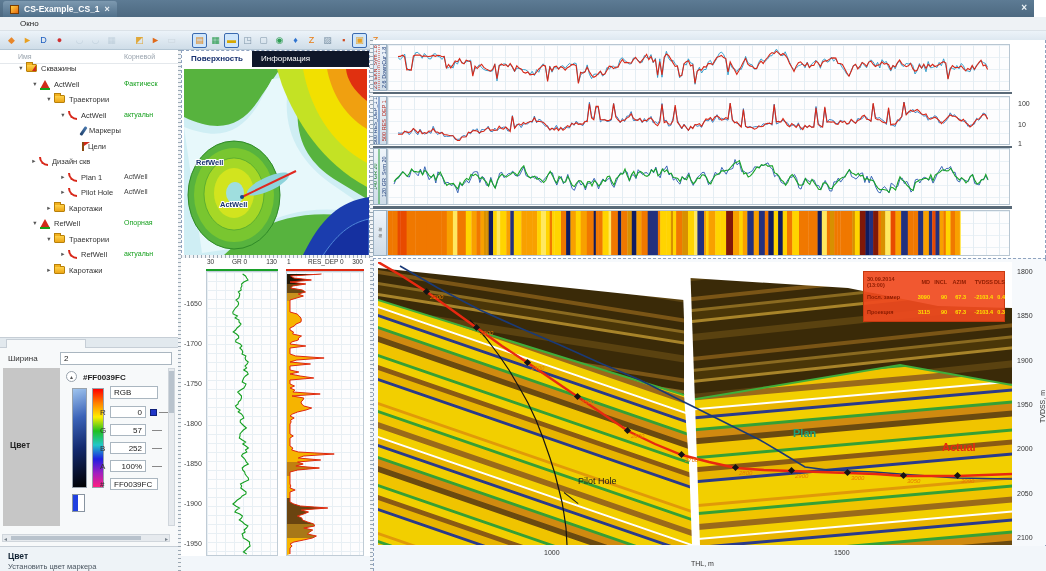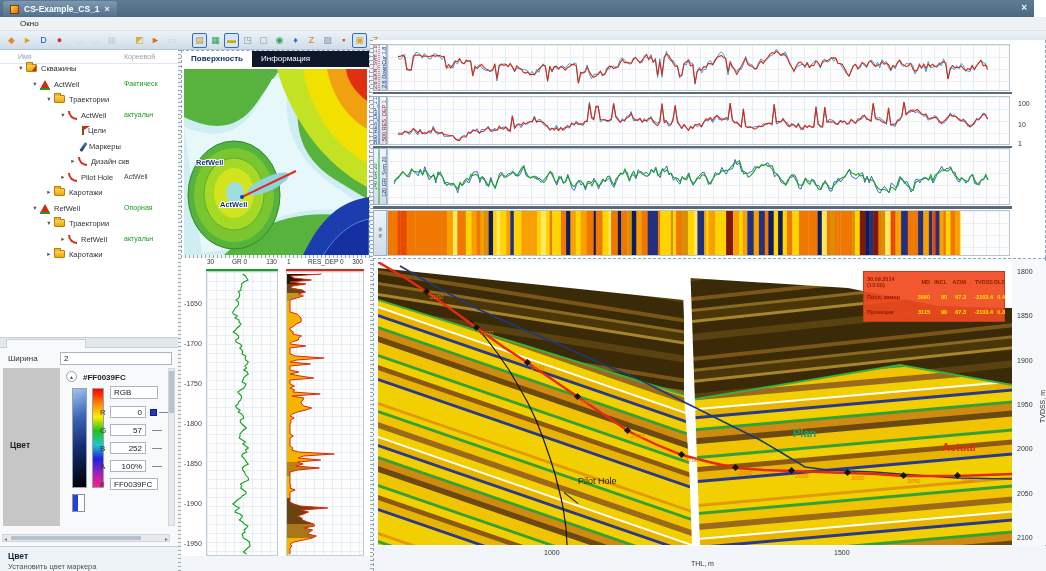--- a/index.html
+++ b/index.html
@@ -200,35 +200,41 @@
           <span class="tbadge"></span>
         </div>
         <div class="trow" style="padding-left: 58px;">
           <span class="texp">▾</span>
           <span class="tico ic-curve"></span>
           <span>ActWell</span>
           <span class="tbadge green">актуальн</span>
         </div>
         <div class="trow" style="padding-left: 72px;">
           <span class="texp"></span>
+          <span class="tico ic-pencil"></span>
+          <span>Маркеры</span>
+          <span class="tbadge"></span>
+        </div>
+        <div class="trow" style="padding-left: 72px;">
+          <span class="texp"></span>
           <span class="tico ic-flag"></span>
           <span>Цели</span>
           <span class="tbadge"></span>
         </div>
-        <div class="trow" style="padding-left: 72px;">
-          <span class="texp"></span>
-          <span class="tico ic-pencil"></span>
-          <span>Маркеры</span>
-          <span class="tbadge"></span>
-        </div>
-        <div class="trow" style="padding-left: 68px;">
+        <div class="trow" style="padding-left: 29px;">
           <span class="texp">▸</span>
           <span class="tico ic-curve"></span>
           <span>Дизайн скв</span>
           <span class="tbadge"></span>
+        </div>
+        <div class="trow" style="padding-left: 58px;">
+          <span class="texp">▸</span>
+          <span class="tico ic-curve"></span>
+          <span>Plan 1</span>
+          <span class="tbadge dark">ActWell</span>
         </div>
         <div class="trow" style="padding-left: 58px;">
           <span class="texp">▸</span>
           <span class="tico ic-curve"></span>
           <span>Pilot Hole</span>
           <span class="tbadge dark">ActWell</span>
         </div>
         <div class="trow" style="padding-left: 44px;">
           <span class="texp">▸</span>
           <span class="tico ic-folder"></span>

